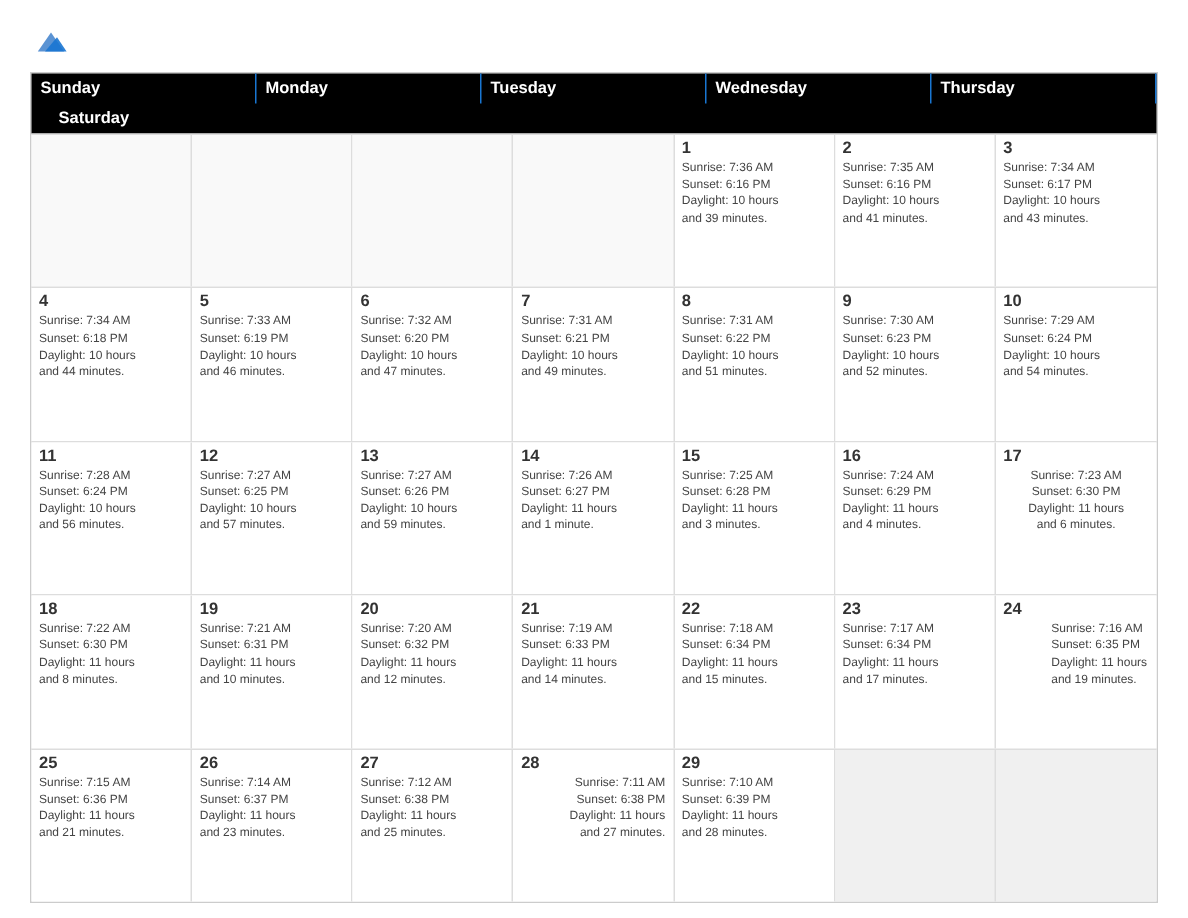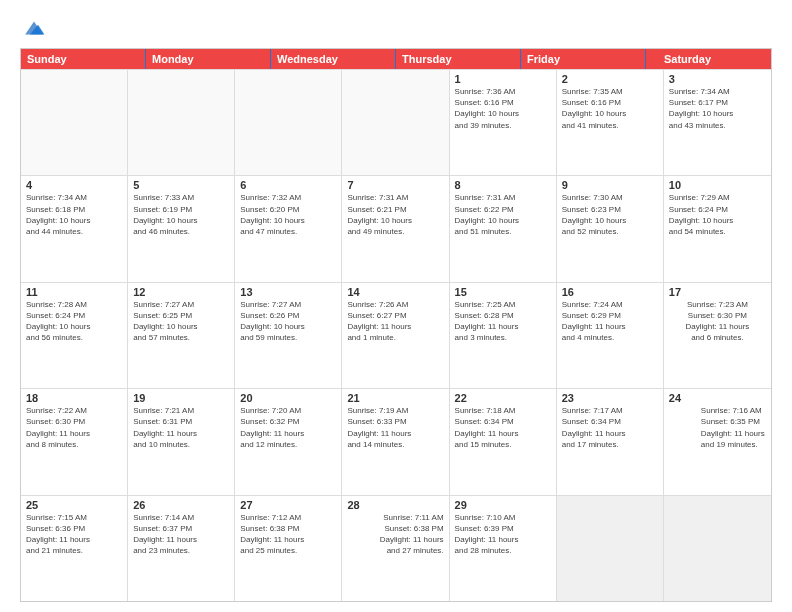--- a/index.html
+++ b/index.html
@@ -55,22 +55,22 @@
       color: #333;
     }
     .calendar {
       flex: 1;
       display: flex;
       flex-direction: column;
       border: 1px solid #ccc;
     }
     .cal-header {
       display: grid;
-      grid-template-columns: repeat(6, 1fr);
-      background: #ef4444;
+      grid-template-columns: repeat(5, 1fr);
+      background: #000000;
     }
     .cal-header-cell {
       color: #fff;
       font-size: 11px;
       font-weight: bold;
       padding: 4px 6px;
       text-align: left;
       border-right: 1px solid #1976d2;
     }
     .cal-header-cell:last-child { border-right: none; margin-left: 12px; }
@@ -132,23 +132,23 @@
     <div class="title-block">
       <div class="main-title"></div>
       <div class="subtitle"></div>
     </div>
   </div>
 
   <div class="calendar">
     <div class="cal-header">
     <div class="cal-header-cell">Sunday</div>
         <div class="cal-header-cell">Monday</div>
+        <div class="cal-header-cell">Tuesday</div>
         <div class="cal-header-cell">Wednesday</div>
         <div class="cal-header-cell">Thursday</div>
-        <div class="cal-header-cell">Friday</div>
         <div class="cal-header-cell">Saturday</div>
       </div>
     <div class="cal-body">
     <div class="cal-row">
           <div class="cal-cell empty"></div>
           <div class="cal-cell empty"></div>
           <div class="cal-cell empty"></div>
           <div class="cal-cell empty"></div>
           <div class="cal-cell">
             <span class="day-num">1</span>

